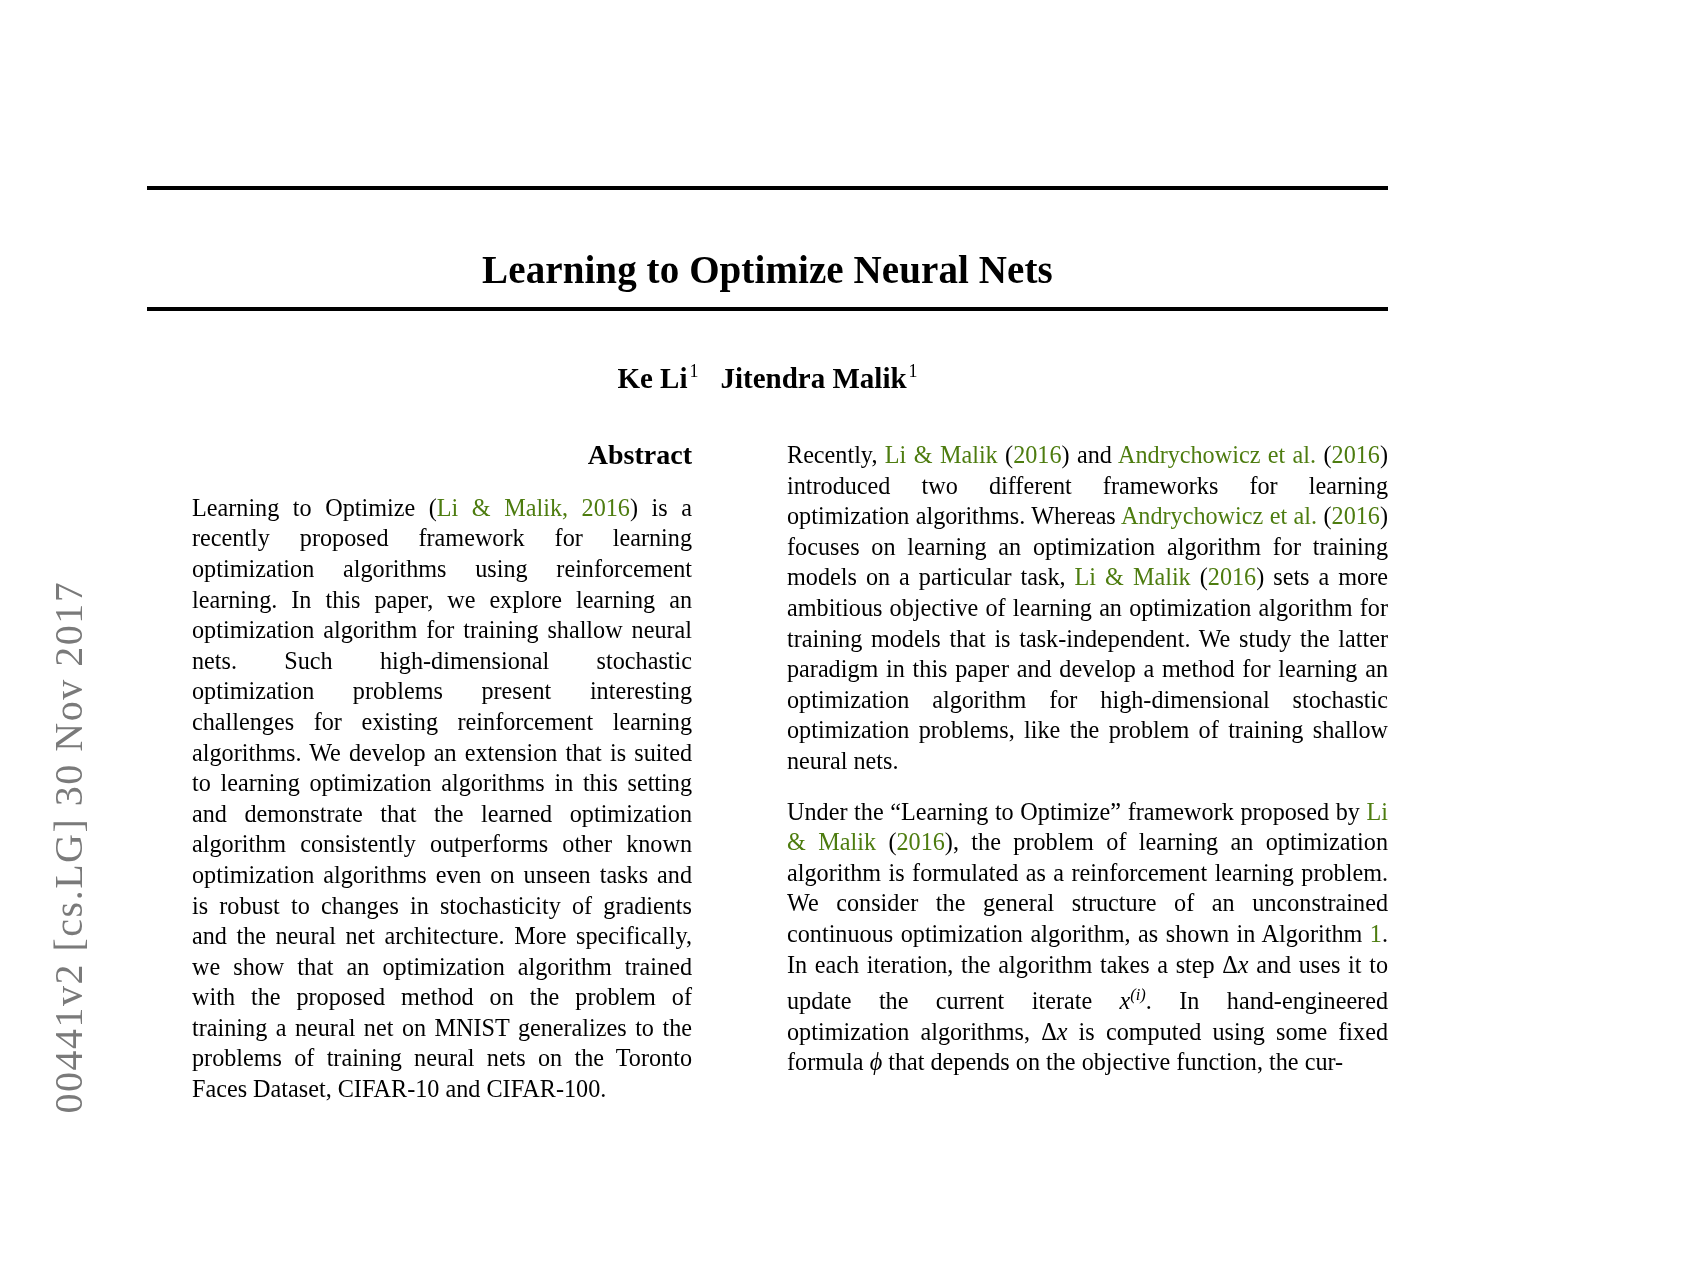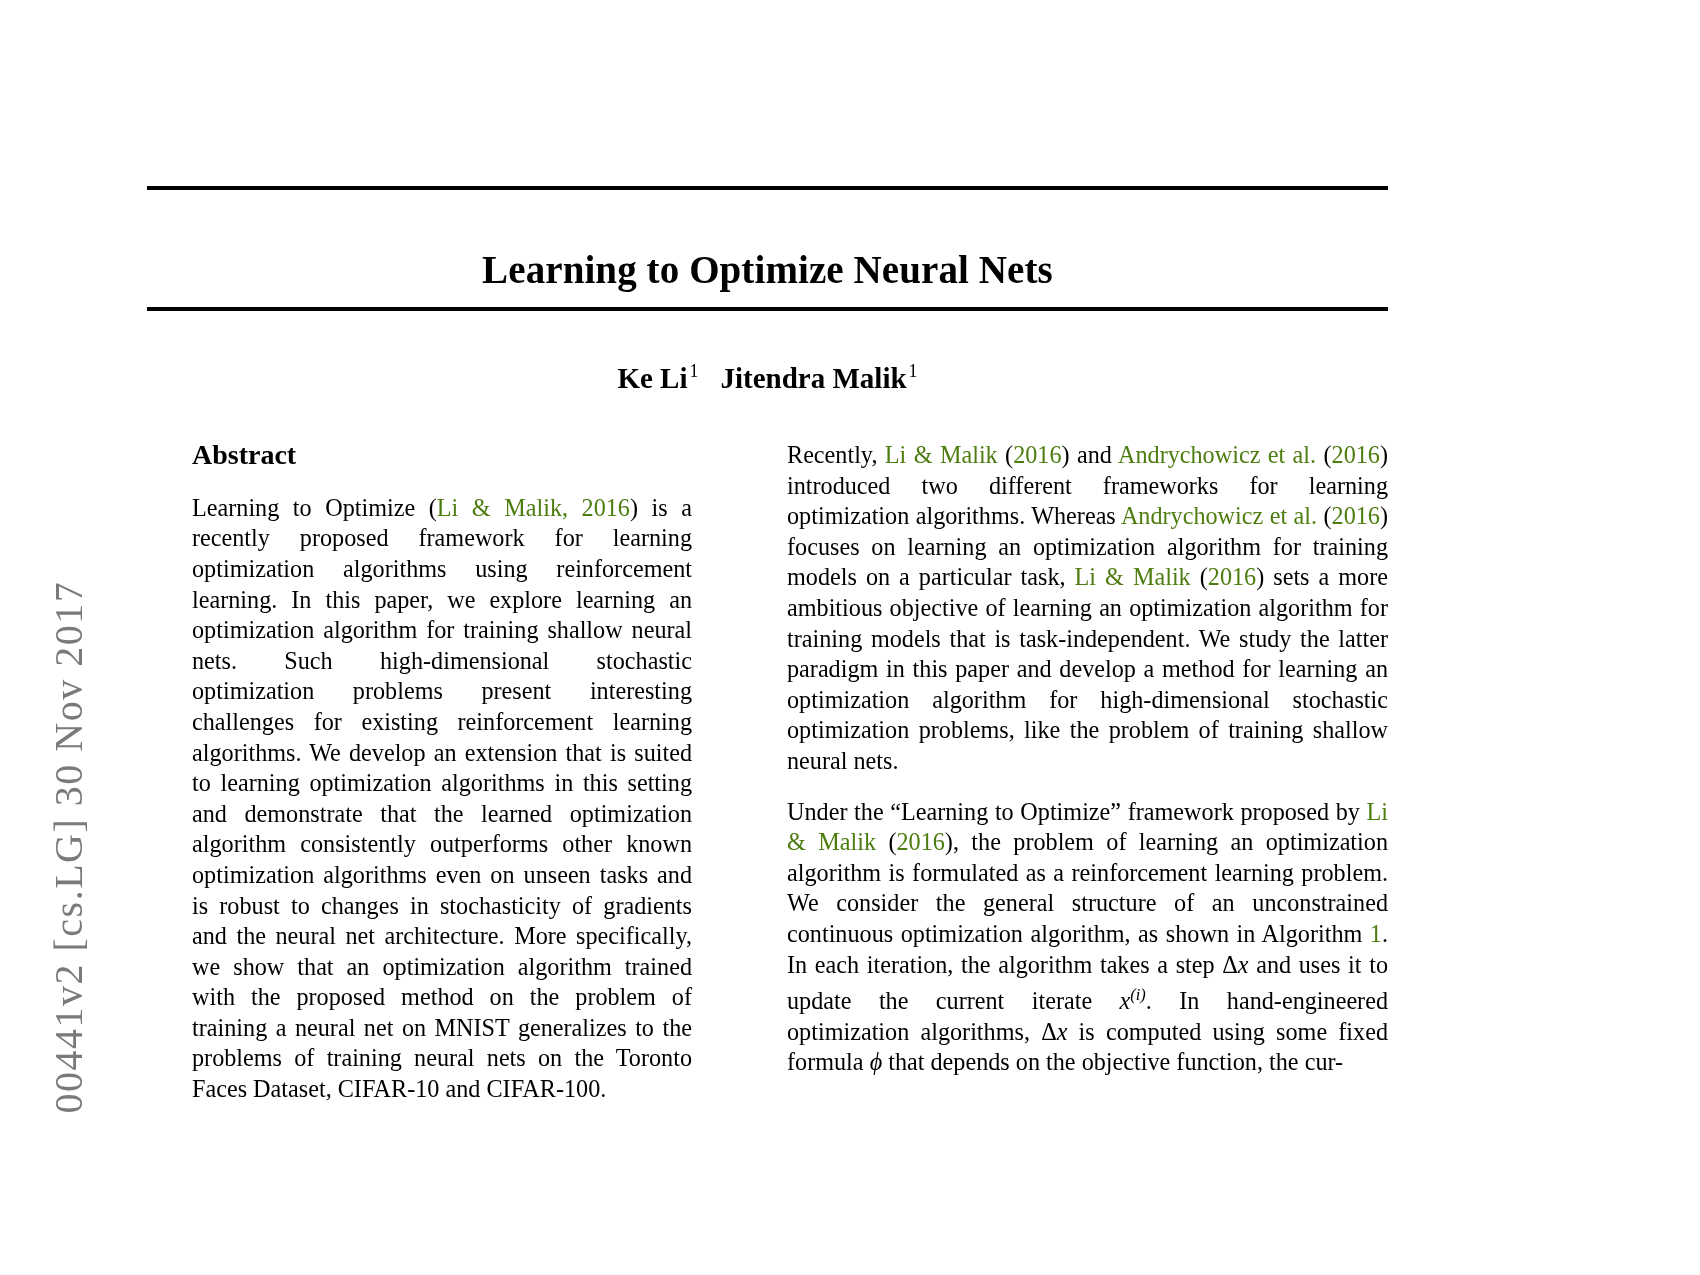--- a/index.html
+++ b/index.html
@@ -94,21 +94,21 @@
   #column-left {
     left: 192px;
     width: 500px;
   }
   #column-right {
     left: 787px;
     width: 601px;
   }
 
   #abstract-heading {
-    text-align: left;
+    text-align: right;
     font-size: 28px;
     font-weight: bold;
     margin: 0 0 22px 0;
     line-height: 1.1;
   }
 
   .para {
     margin: 0 0 20px 0;
   }
   .para:last-child { margin-bottom: 0; }

